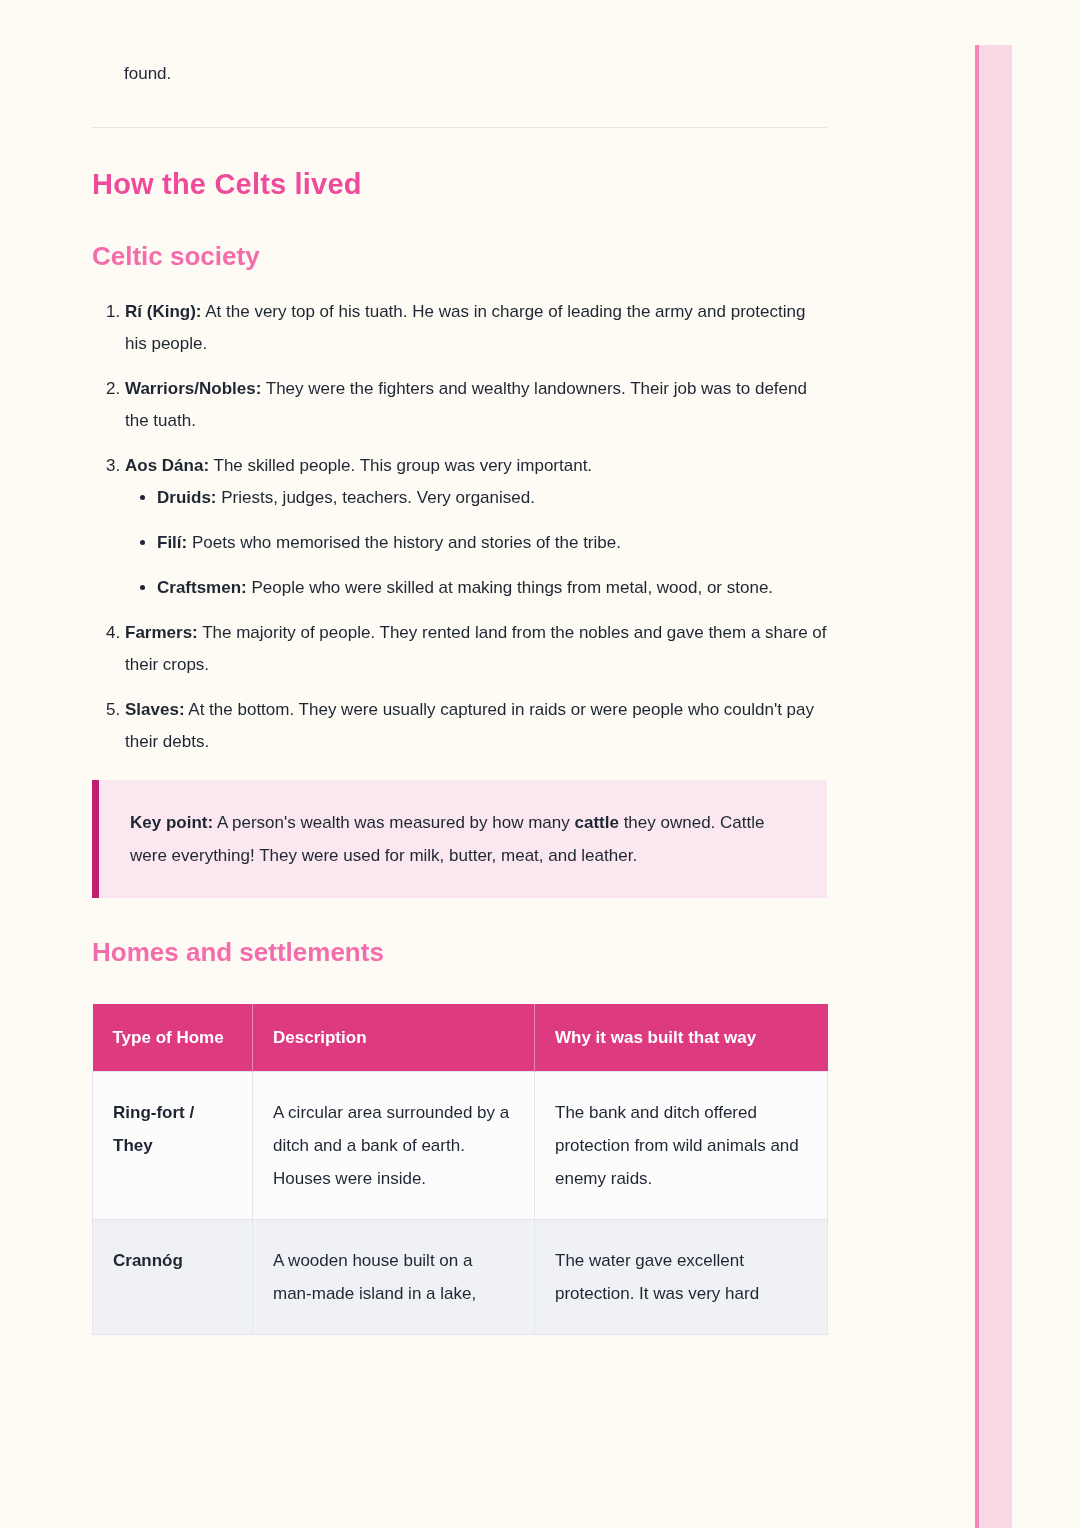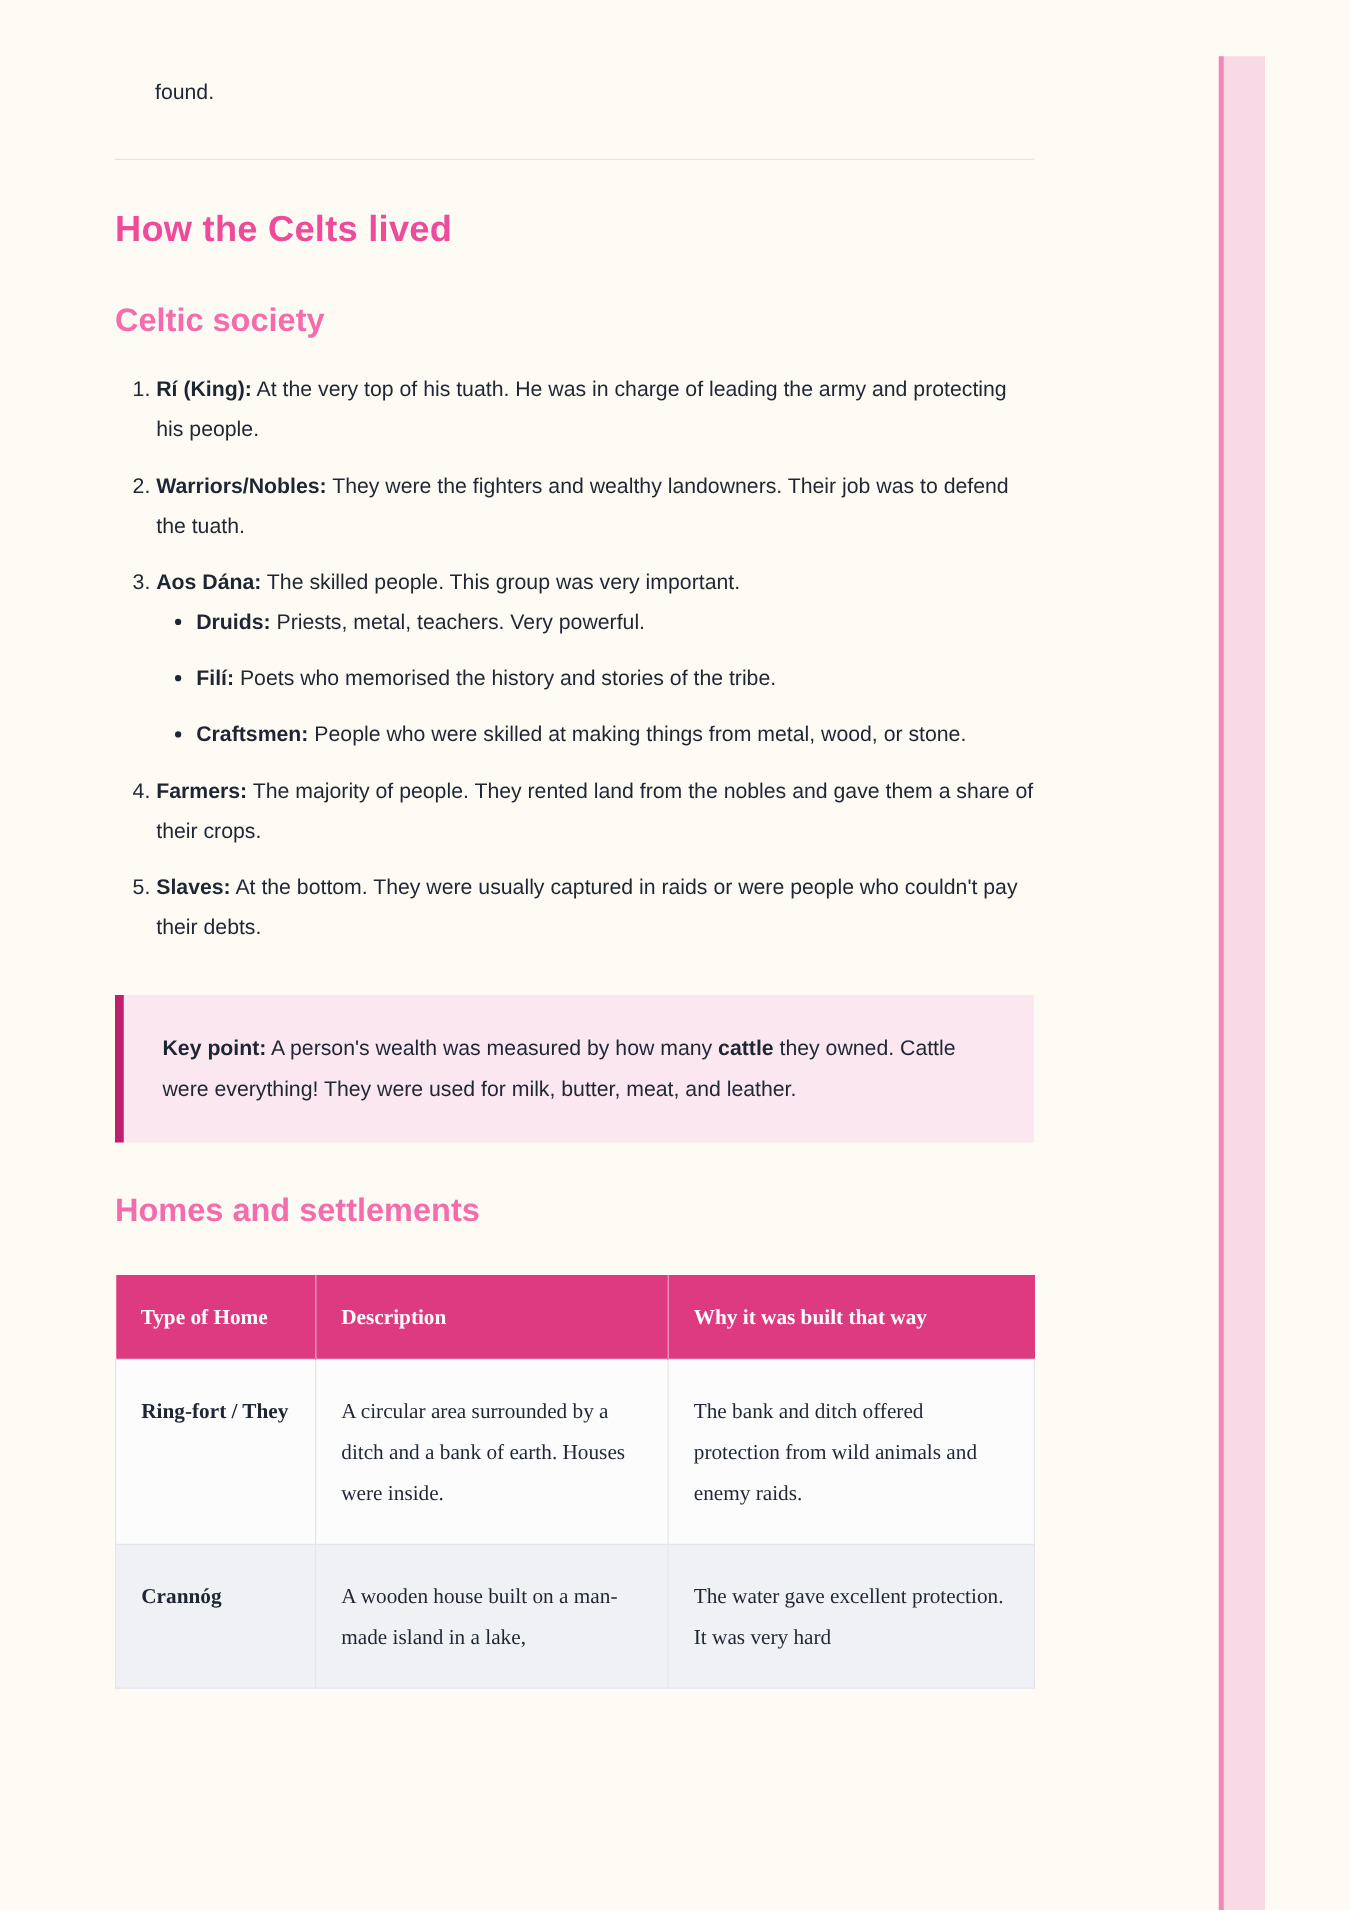--- a/index.html
+++ b/index.html
@@ -46,32 +46,31 @@
     padding-left: 33px;
   }
   ol.hier-list > li { margin-bottom: 13px; }
   ul.sub-list {
     list-style: disc;
     padding-left: 32px;
     margin-top: 0;
   }
   ul.sub-list > li { margin-bottom: 13px; }
   .callout {
-    margin-top: 38px;
+    margin-top: 22px;
     background: #FAE7F0;
     border-left: 7px solid #C01E6E;
     padding: 26px 30px 26px 31px;
     line-height: 33px;
   }
   table.homes-table {
     margin-top: 38px;
     border-collapse: collapse;
     width: 735px;
     table-layout: fixed;
-    font-family: Liberation Serif, serif;
   }
   table.homes-table th {
     background: #DD3A80;
     color: #FFFFFF;
     font-weight: bold;
     text-align: left;
     vertical-align: middle;
     padding: 20px;
     font-size: 17px;
     line-height: 27px;
@@ -123,21 +122,21 @@
 
   <h2 class="subsection">Celtic society</h2>
 
 
   <ol class="hier-list">
     <li><strong>Rí (King):</strong><span> At the very top of his tuath. He was in charge of leading the army and protecting his people.</span></li>
     <li><strong>Warriors/Nobles:</strong><span> They were the fighters and wealthy landowners. Their job was to defend the tuath.</span></li>
     <li>
       <strong>Aos Dána:</strong><span> The skilled people. This group was very important.</span>
       <ul class="sub-list">
-        <li><strong>Druids:</strong><span> Priests, metal, teachers. Very powerful.</span></li>
+        <li><strong>Druids:</strong><span> Priests, judges, teachers. Very organised.</span></li>
         <li><strong>Filí:</strong><span> Poets who memorised the history and stories of the tribe.</span></li>
         <li><strong>Craftsmen:</strong><span> People who were skilled at making things from metal, wood, or stone.</span></li>
       </ul>
     </li>
     <li><strong>Farmers:</strong><span> The majority of people. They rented land from the nobles and gave them a share of their crops.</span></li>
     <li><strong>Slaves:</strong><span> At the bottom. They were usually captured in raids or were people who couldn't pay their debts.</span></li>
   </ol>
 
   <div class="callout">
     <p><strong>Key point:</strong><span> A person's wealth was measured by how many </span><strong>cattle</strong><span> they owned. Cattle were everything! They were used for milk, butter, meat, and leather.</span></p>

